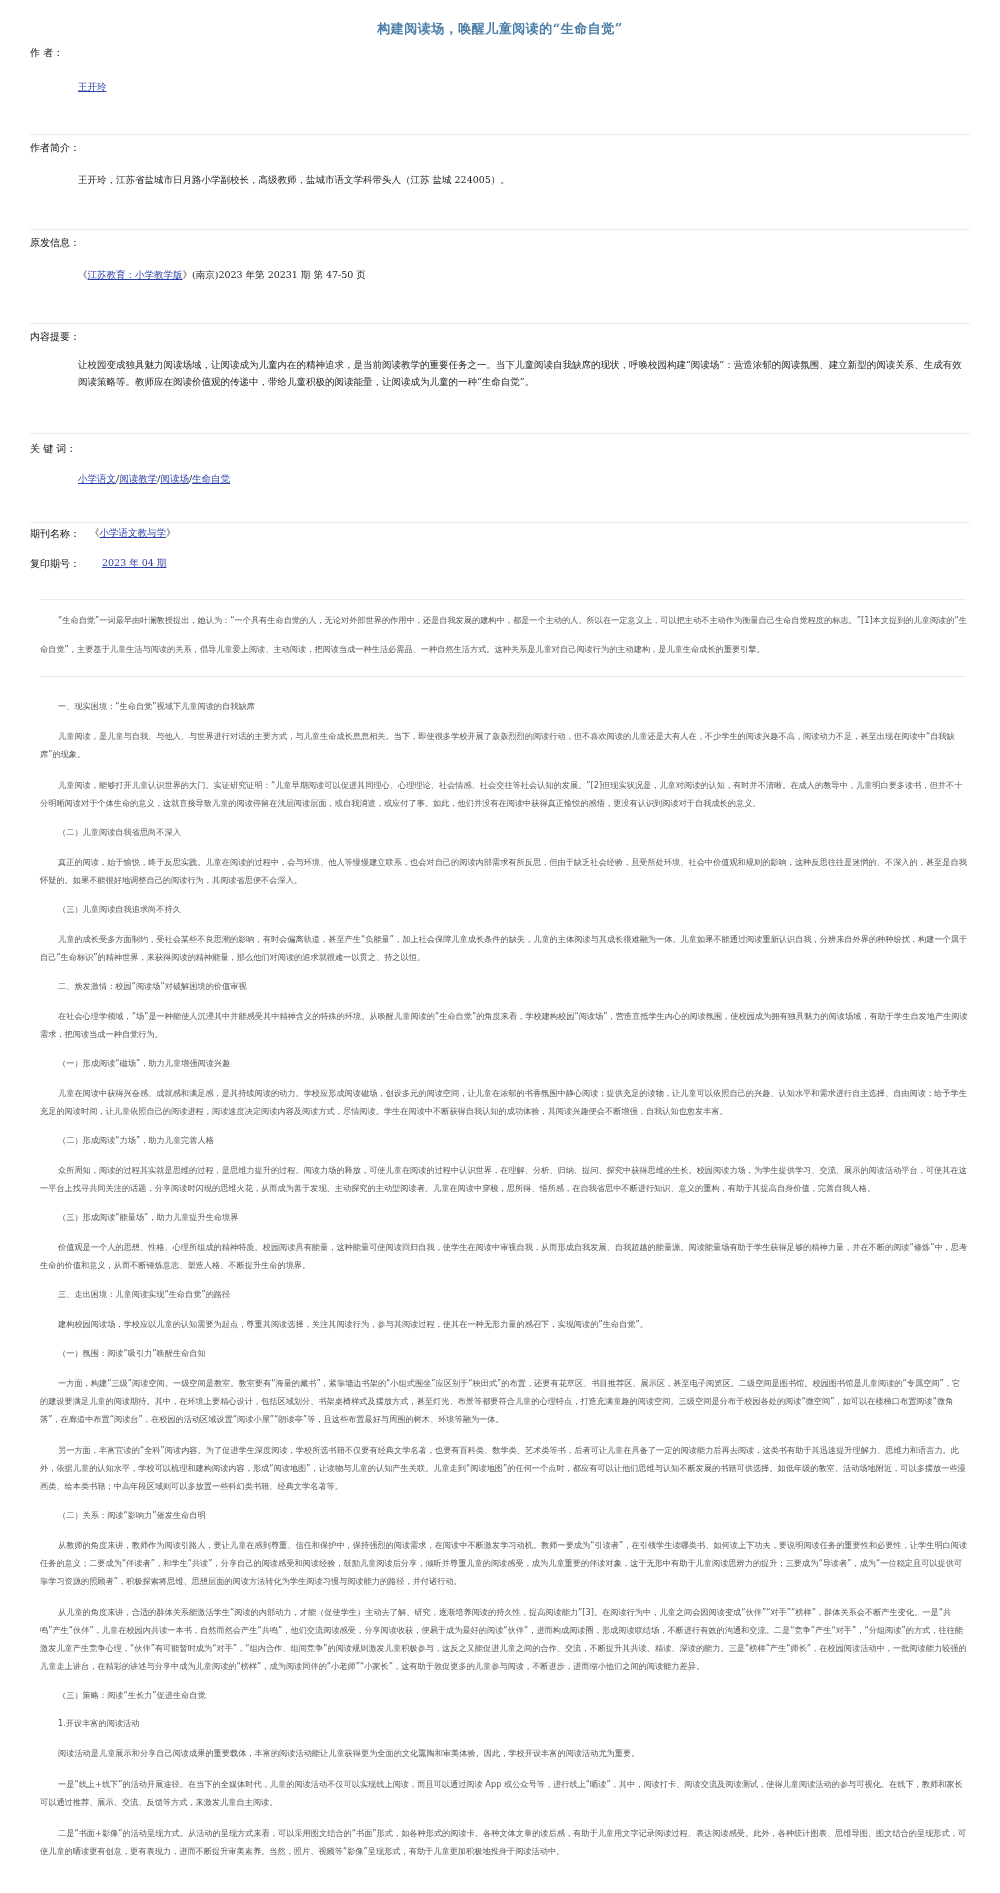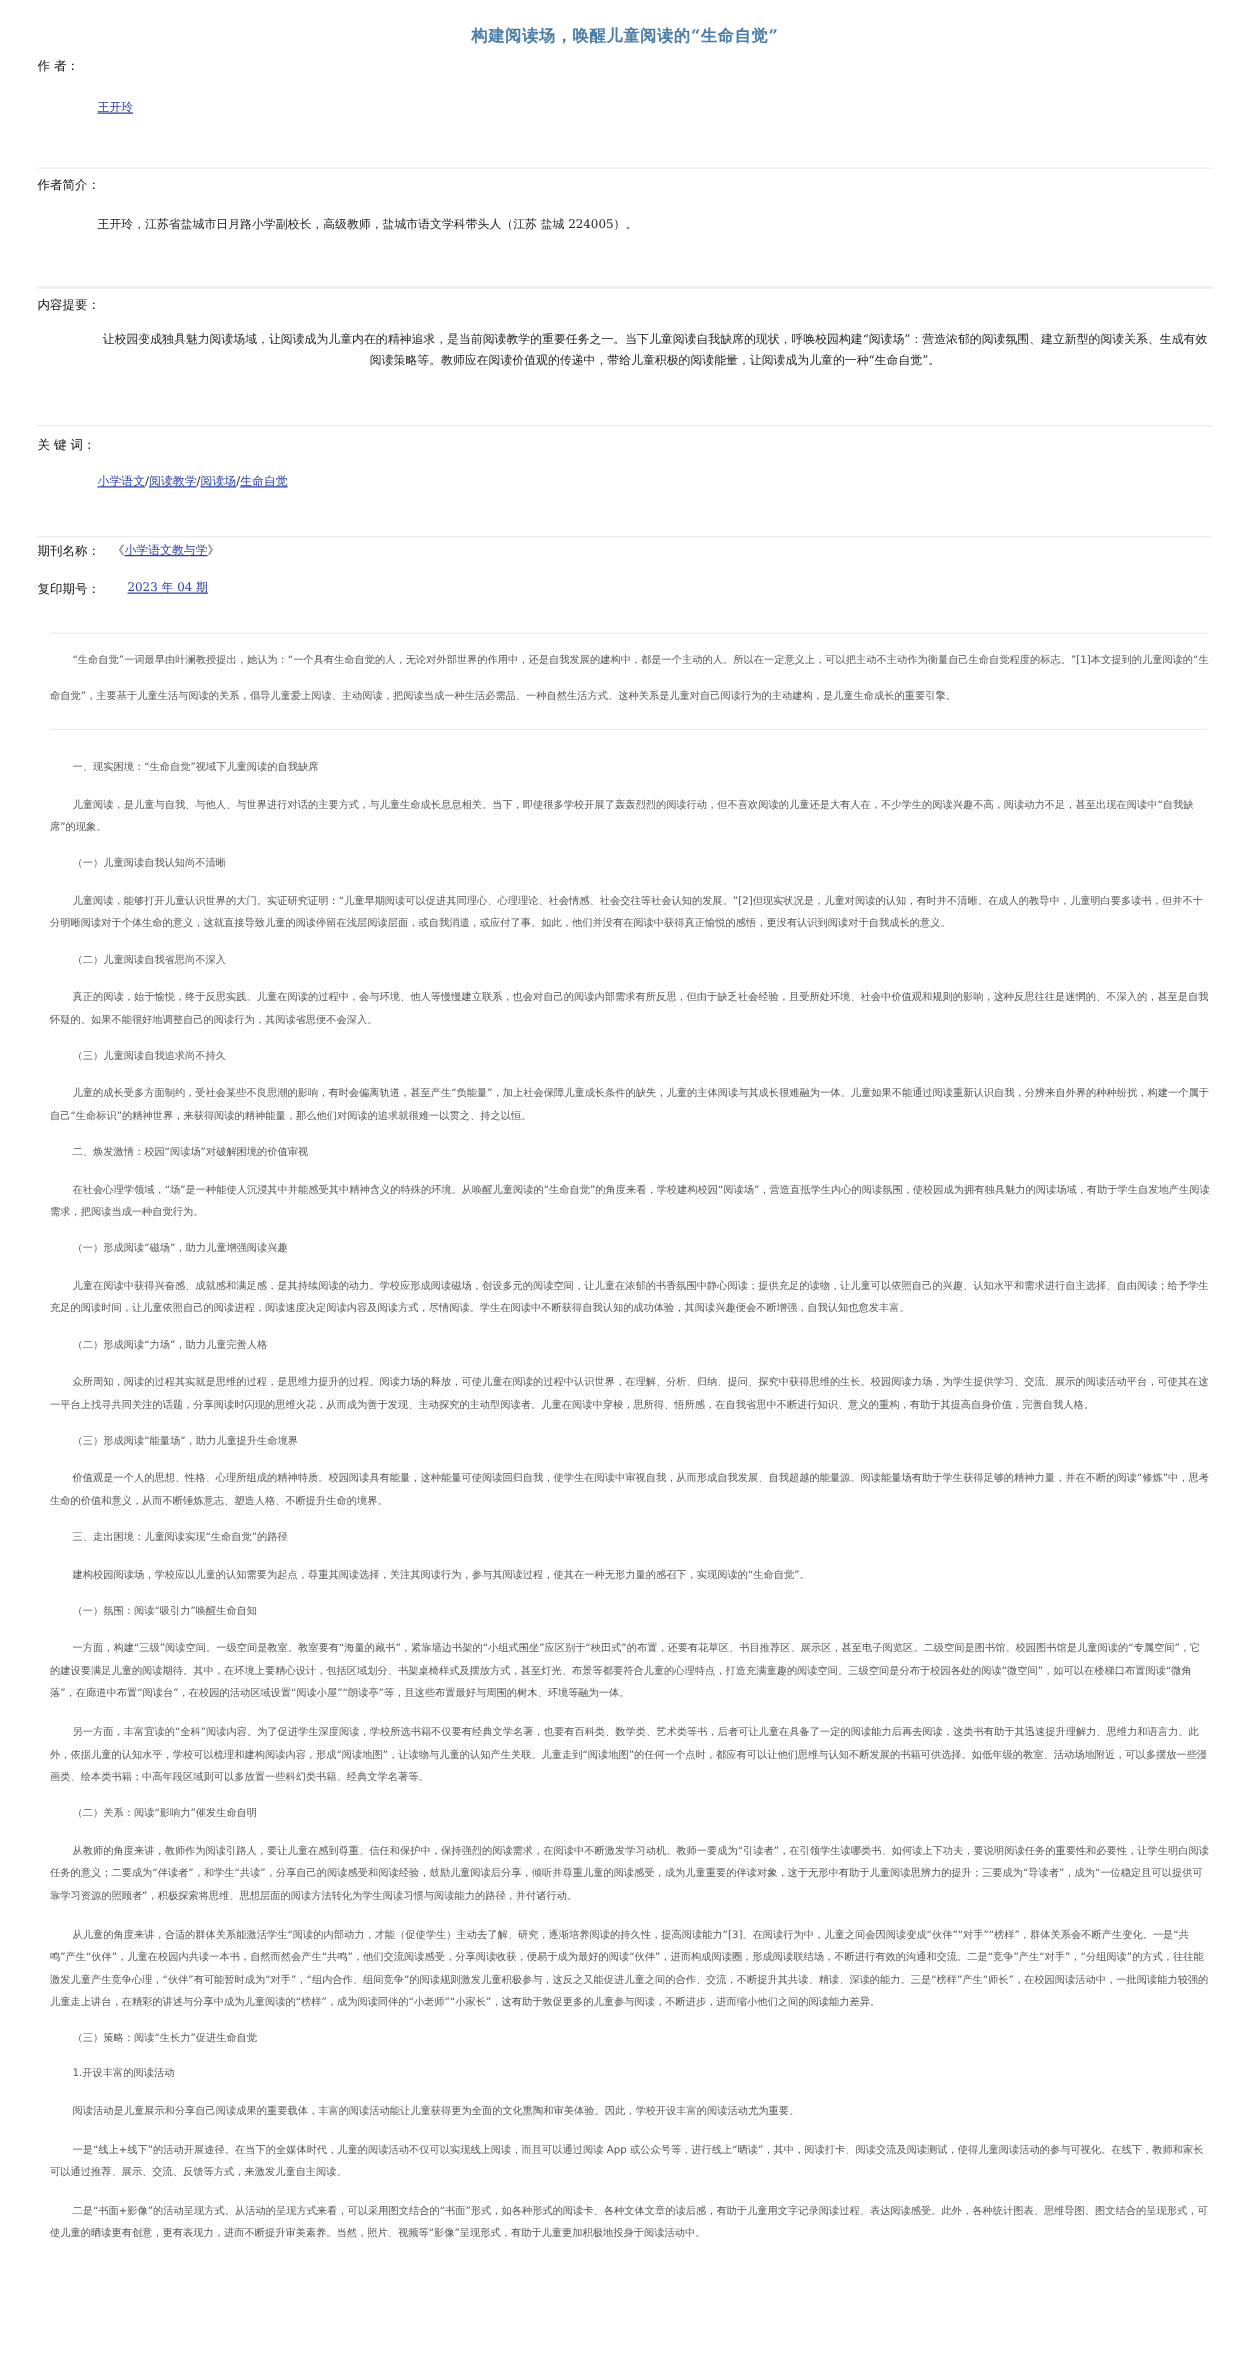--- a/index.html
+++ b/index.html
@@ -82,25 +82,31 @@
     </div>
   </section>
   <div class="divider"></div>
 
   <section class="meta-section" style="padding-top:6px; height:94px;">
     <div class="meta-label">作者简介：</div>
     <div class="meta-body" style="padding-top:16px;">王开玲，江苏省盐城市日月路小学副校长，高级教师，盐城市语文学科带头人（江苏 盐城 224005）。</div>
   </section>
   <div class="divider"></div>
 
+  <section class="meta-section" style="padding-top:6px; height:93px;">
+    <div class="meta-label">原发信息：</div>
+    <div class="meta-body" style="padding-top:16px;">
+      <span>《</span><a href="#">江苏教育：小学教学版</a><span>》</span><span>(南京)2023 年第 20231 期 第 47-50 页</span>
+    </div>
+  </section>
   <div class="divider"></div>
 
   <section class="meta-section" style="padding-top:6px; height:109px;">
     <div class="meta-label">内容提要：</div>
-    <div class="meta-body" style="padding-top:12px;text-align:center;">让校园变成独具魅力阅读场域，让阅读成为儿童内在的精神追求，是当前阅读教学的重要任务之一。当下儿童阅读自我缺席的现状，呼唤校园构建“阅读场”：营造浓郁的阅读氛围、建立新型的阅读关系、生成有效阅读策略等。教师应在阅读价值观的传递中，带给儿童积极的阅读能量，让阅读成为儿童的一种“生命自觉”。</div>
+    <div class="meta-body" style="padding-top:12px;">让校园变成独具魅力阅读场域，让阅读成为儿童内在的精神追求，是当前阅读教学的重要任务之一。当下儿童阅读自我缺席的现状，呼唤校园构建“阅读场”：营造浓郁的阅读氛围、建立新型的阅读关系、生成有效阅读策略等。教师应在阅读价值观的传递中，带给儿童积极的阅读能量，让阅读成为儿童的一种“生命自觉”。</div>
   </section>
   <div class="divider"></div>
 
   <section class="meta-section" style="padding-top:8px; height:88px;">
     <div class="meta-label">关 键 词：</div>
     <div class="meta-body" style="padding-top:14px;">
       <a href="#">小学语文</a><span>/</span><a href="#">阅读教学</a><span>/</span><a href="#">阅读场</a><span>/</span><a href="#">生命自觉</a>
     </div>
   </section>
   <div class="divider"></div>
@@ -115,21 +121,20 @@
   </div>
 
   <div class="body-divider" style="margin-top:0; margin-bottom:6px;"></div>
 
   <article class="body-text">
     <p class="intro">“生命自觉”一词最早由叶澜教授提出，她认为：“一个具有生命自觉的人，无论对外部世界的作用中，还是自我发展的建构中，都是一个主动的人。所以在一定意义上，可以把主动不主动作为衡量自己生命自觉程度的标志。”[1]本文提到的儿童阅读的“生命自觉”，主要基于儿童生活与阅读的关系，倡导儿童爱上阅读、主动阅读，把阅读当成一种生活必需品、一种自然生活方式。这种关系是儿童对自己阅读行为的主动建构，是儿童生命成长的重要引擎。</p>
     <div class="body-divider" style="margin-left:0; margin-right:2px;"></div>
     <div id="body-blocks">
         <h3>一、现实困境：“生命自觉”视域下儿童阅读的自我缺席</h3>
         <p>儿童阅读，是儿童与自我、与他人、与世界进行对话的主要方式，与儿童生命成长息息相关。当下，即使很多学校开展了轰轰烈烈的阅读行动，但不喜欢阅读的儿童还是大有人在，不少学生的阅读兴趣不高，阅读动力不足，甚至出现在阅读中“自我缺席”的现象。</p>
-        <h3>（一）儿童阅读自我认知尚不清晰</h3>
         <p>儿童阅读，能够打开儿童认识世界的大门。实证研究证明：“儿童早期阅读可以促进其同理心、心理理论、社会情感、社会交往等社会认知的发展。”[2]但现实状况是，儿童对阅读的认知，有时并不清晰。在成人的教导中，儿童明白要多读书，但并不十分明晰阅读对于个体生命的意义，这就直接导致儿童的阅读停留在浅层阅读层面，或自我消遣，或应付了事。如此，他们并没有在阅读中获得真正愉悦的感悟，更没有认识到阅读对于自我成长的意义。</p>
         <h3>（二）儿童阅读自我省思尚不深入</h3>
         <p>真正的阅读，始于愉悦，终于反思实践。儿童在阅读的过程中，会与环境、他人等慢慢建立联系，也会对自己的阅读内部需求有所反思，但由于缺乏社会经验，且受所处环境、社会中价值观和规则的影响，这种反思往往是迷惘的、不深入的，甚至是自我怀疑的。如果不能很好地调整自己的阅读行为，其阅读省思便不会深入。</p>
         <h3>（三）儿童阅读自我追求尚不持久</h3>
         <p>儿童的成长受多方面制约，受社会某些不良思潮的影响，有时会偏离轨道，甚至产生“负能量”，加上社会保障儿童成长条件的缺失，儿童的主体阅读与其成长很难融为一体。儿童如果不能通过阅读重新认识自我，分辨来自外界的种种纷扰，构建一个属于自己“生命标识”的精神世界，来获得阅读的精神能量，那么他们对阅读的追求就很难一以贯之、持之以恒。</p>
         <h3>二、焕发激情：校园“阅读场”对破解困境的价值审视</h3>
         <p>在社会心理学领域，“场”是一种能使人沉浸其中并能感受其中精神含义的特殊的环境。从唤醒儿童阅读的“生命自觉”的角度来看，学校建构校园“阅读场”，营造直抵学生内心的阅读氛围，使校园成为拥有独具魅力的阅读场域，有助于学生自发地产生阅读需求，把阅读当成一种自觉行为。</p>
         <h3>（一）形成阅读“磁场”，助力儿童增强阅读兴趣</h3>
         <p>儿童在阅读中获得兴奋感、成就感和满足感，是其持续阅读的动力。学校应形成阅读磁场，创设多元的阅读空间，让儿童在浓郁的书香氛围中静心阅读；提供充足的读物，让儿童可以依照自己的兴趣、认知水平和需求进行自主选择、自由阅读；给予学生充足的阅读时间，让儿童依照自己的阅读进程，阅读速度决定阅读内容及阅读方式，尽情阅读。学生在阅读中不断获得自我认知的成功体验，其阅读兴趣便会不断增强，自我认知也愈发丰富。</p>
         <h3>（二）形成阅读“力场”，助力儿童完善人格</h3>

